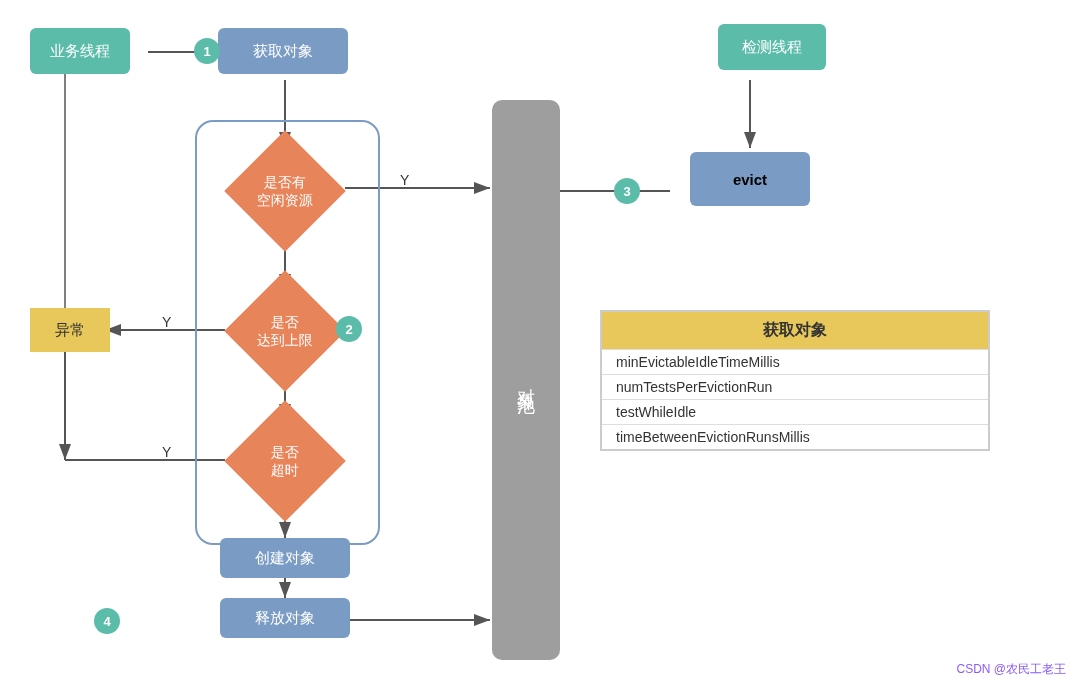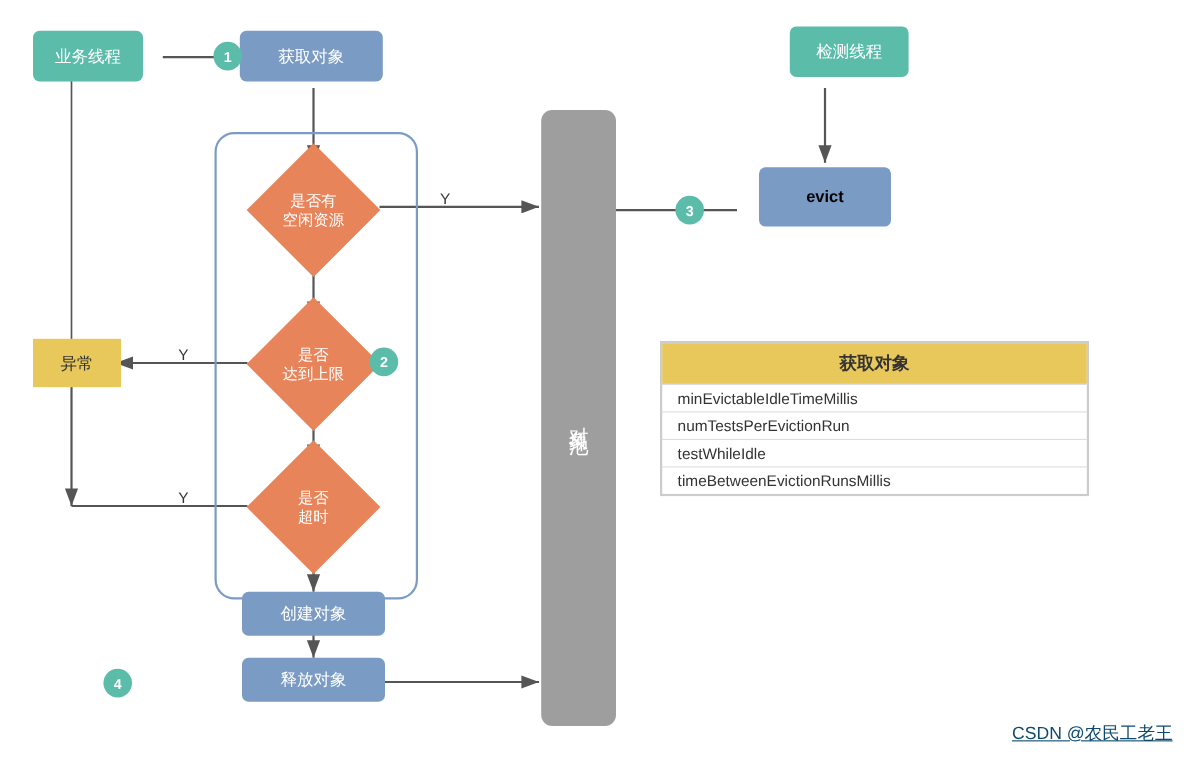--- a/index.html
+++ b/index.html
@@ -129,23 +129,22 @@
       font-size: 14px;
       color: #333;
       border-top: 1px solid #ddd;
     }
 
     
     .watermark {
       position: absolute;
       bottom: 10px;
       right: 14px;
-      font-size: 16px;
-      color: #0c4a6e;
-      text-decoration: underline;
+      font-size: 12px;
+      color: #8b5cf6;
     }
   </style>
 </head>
 <body>
 
 <div class="diagram-container">
 
   <svg class="arrows-svg">
     <defs>
       <marker id="arrowhead" markerWidth="8" markerHeight="6" refX="8" refY="3" orient="auto">

